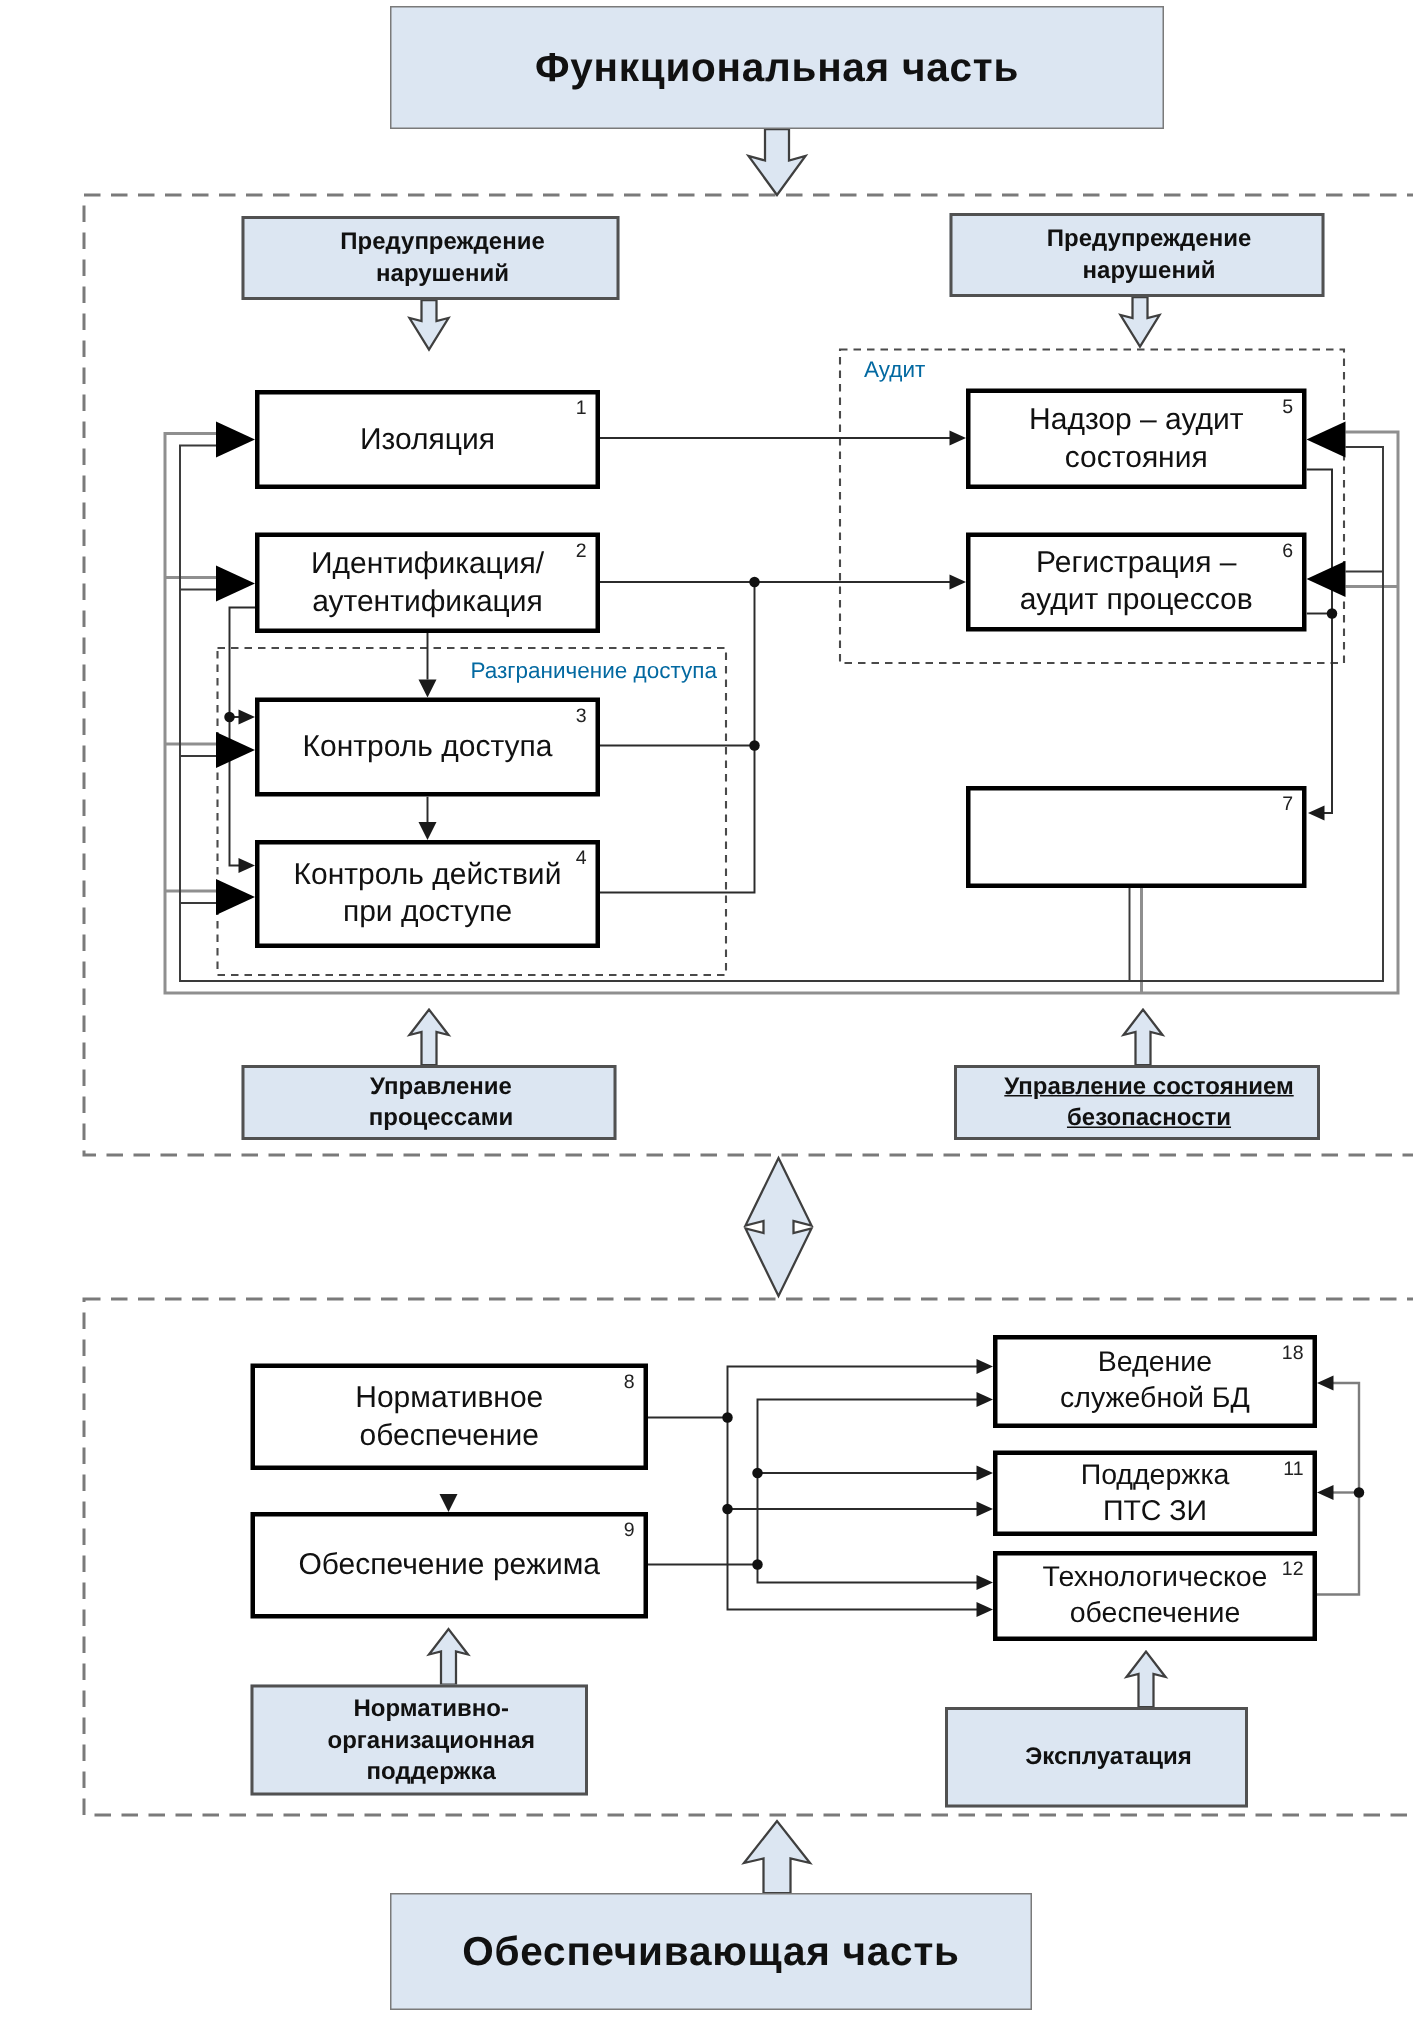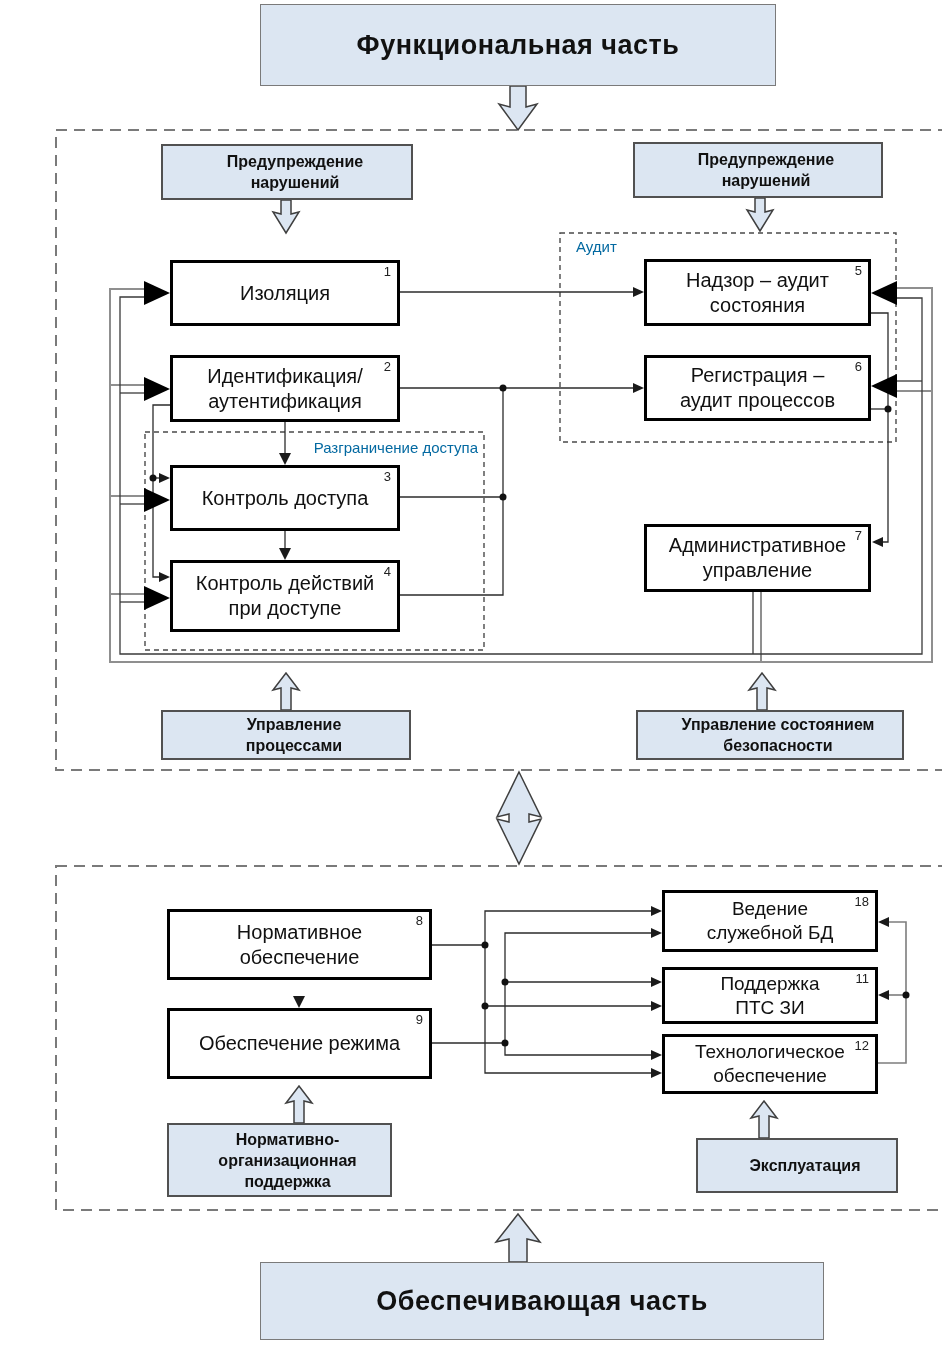--- a/index.html
+++ b/index.html
@@ -135,21 +135,21 @@
       <polygon points="471,772 493,817 481,814 481,822 493,819 471,864 449,819 461,822 461,814 449,817"></polygon>
       <polygon points="246,1123 246,1101 238,1103 251,1086 264,1103 256,1101 256,1123"></polygon>
       <polygon points="711,1138 711,1116 703,1118 716,1101 729,1118 721,1116 721,1138"></polygon>
       <polygon points="461,1262 461,1239 448,1242 470,1214 492,1242 479,1239 479,1262"></polygon>
     </g>
   </svg>
 
   <div class="abs plate title" style="left:212px;top:4px;width:516px;height:82px;">
     <span>Функциональная часть</span>
   </div>
-  <div class="abs plate title" style="left:212px;top:1262px;width:564px;height:78px;">
+  <div class="abs plate title" style="left:212px;top:1262px;width:428px;height:78px;">
     <span>Обеспечивающая часть</span>
   </div>
 
   <div class="abs plate caption" style="left:113px;top:144px;width:252px;height:56px;">
     <span>Предупреждение</span>
     <span>нарушений</span>
   </div>
   <div class="abs plate caption" style="left:585px;top:142px;width:250px;height:56px;">
     <span>Предупреждение</span>
     <span>нарушений</span>
@@ -199,31 +199,27 @@
   </div>
   <div class="abs fbox" style="left:596px;top:355px;width:227px;height:66px;">
     <span class="sup">6</span>
     <div class="txt">
         <span>Регистрация –</span>
         <span>аудит процессов</span>
       </div>
   </div>
   <div class="abs fbox" style="left:596px;top:524px;width:227px;height:68px;">
     <span class="sup">7</span>
-    <div class="txt">
-        <span>Административное</span>
-        <span>управление</span>
-      </div>
   </div>
 
   <div class="abs plate caption" style="left:113px;top:710px;width:250px;height:50px;">
     <span>Управление</span>
     <span>процессами</span>
   </div>
-  <div class="abs plate caption" style="left:588px;top:710px;width:268px;height:50px;">
+  <div class="abs plate caption" style="left:588px;top:710px;width:244px;height:50px;text-decoration:underline;">
     <span>Управление состоянием</span>
     <span>безопасности</span>
   </div>
 
   <div class="abs fbox" style="left:119px;top:909px;width:265px;height:71px;">
     <span class="sup">8</span>
     <div class="txt">
         <span>Нормативное</span>
         <span>обеспечение</span>
       </div>
@@ -255,17 +251,17 @@
         <span>Технологическое</span>
         <span>обеспечение</span>
       </div>
   </div>
 
   <div class="abs plate caption" style="left:119px;top:1123px;width:225px;height:74px;">
     <span>Нормативно-</span>
     <span>организационная</span>
     <span>поддержка</span>
   </div>
-  <div class="abs plate caption" style="left:648px;top:1138px;width:202px;height:55px;">
+  <div class="abs plate caption" style="left:582px;top:1138px;width:202px;height:67px;">
     <span>Эксплуатация</span>
   </div>
 
 </div>
 
 </body></html>

